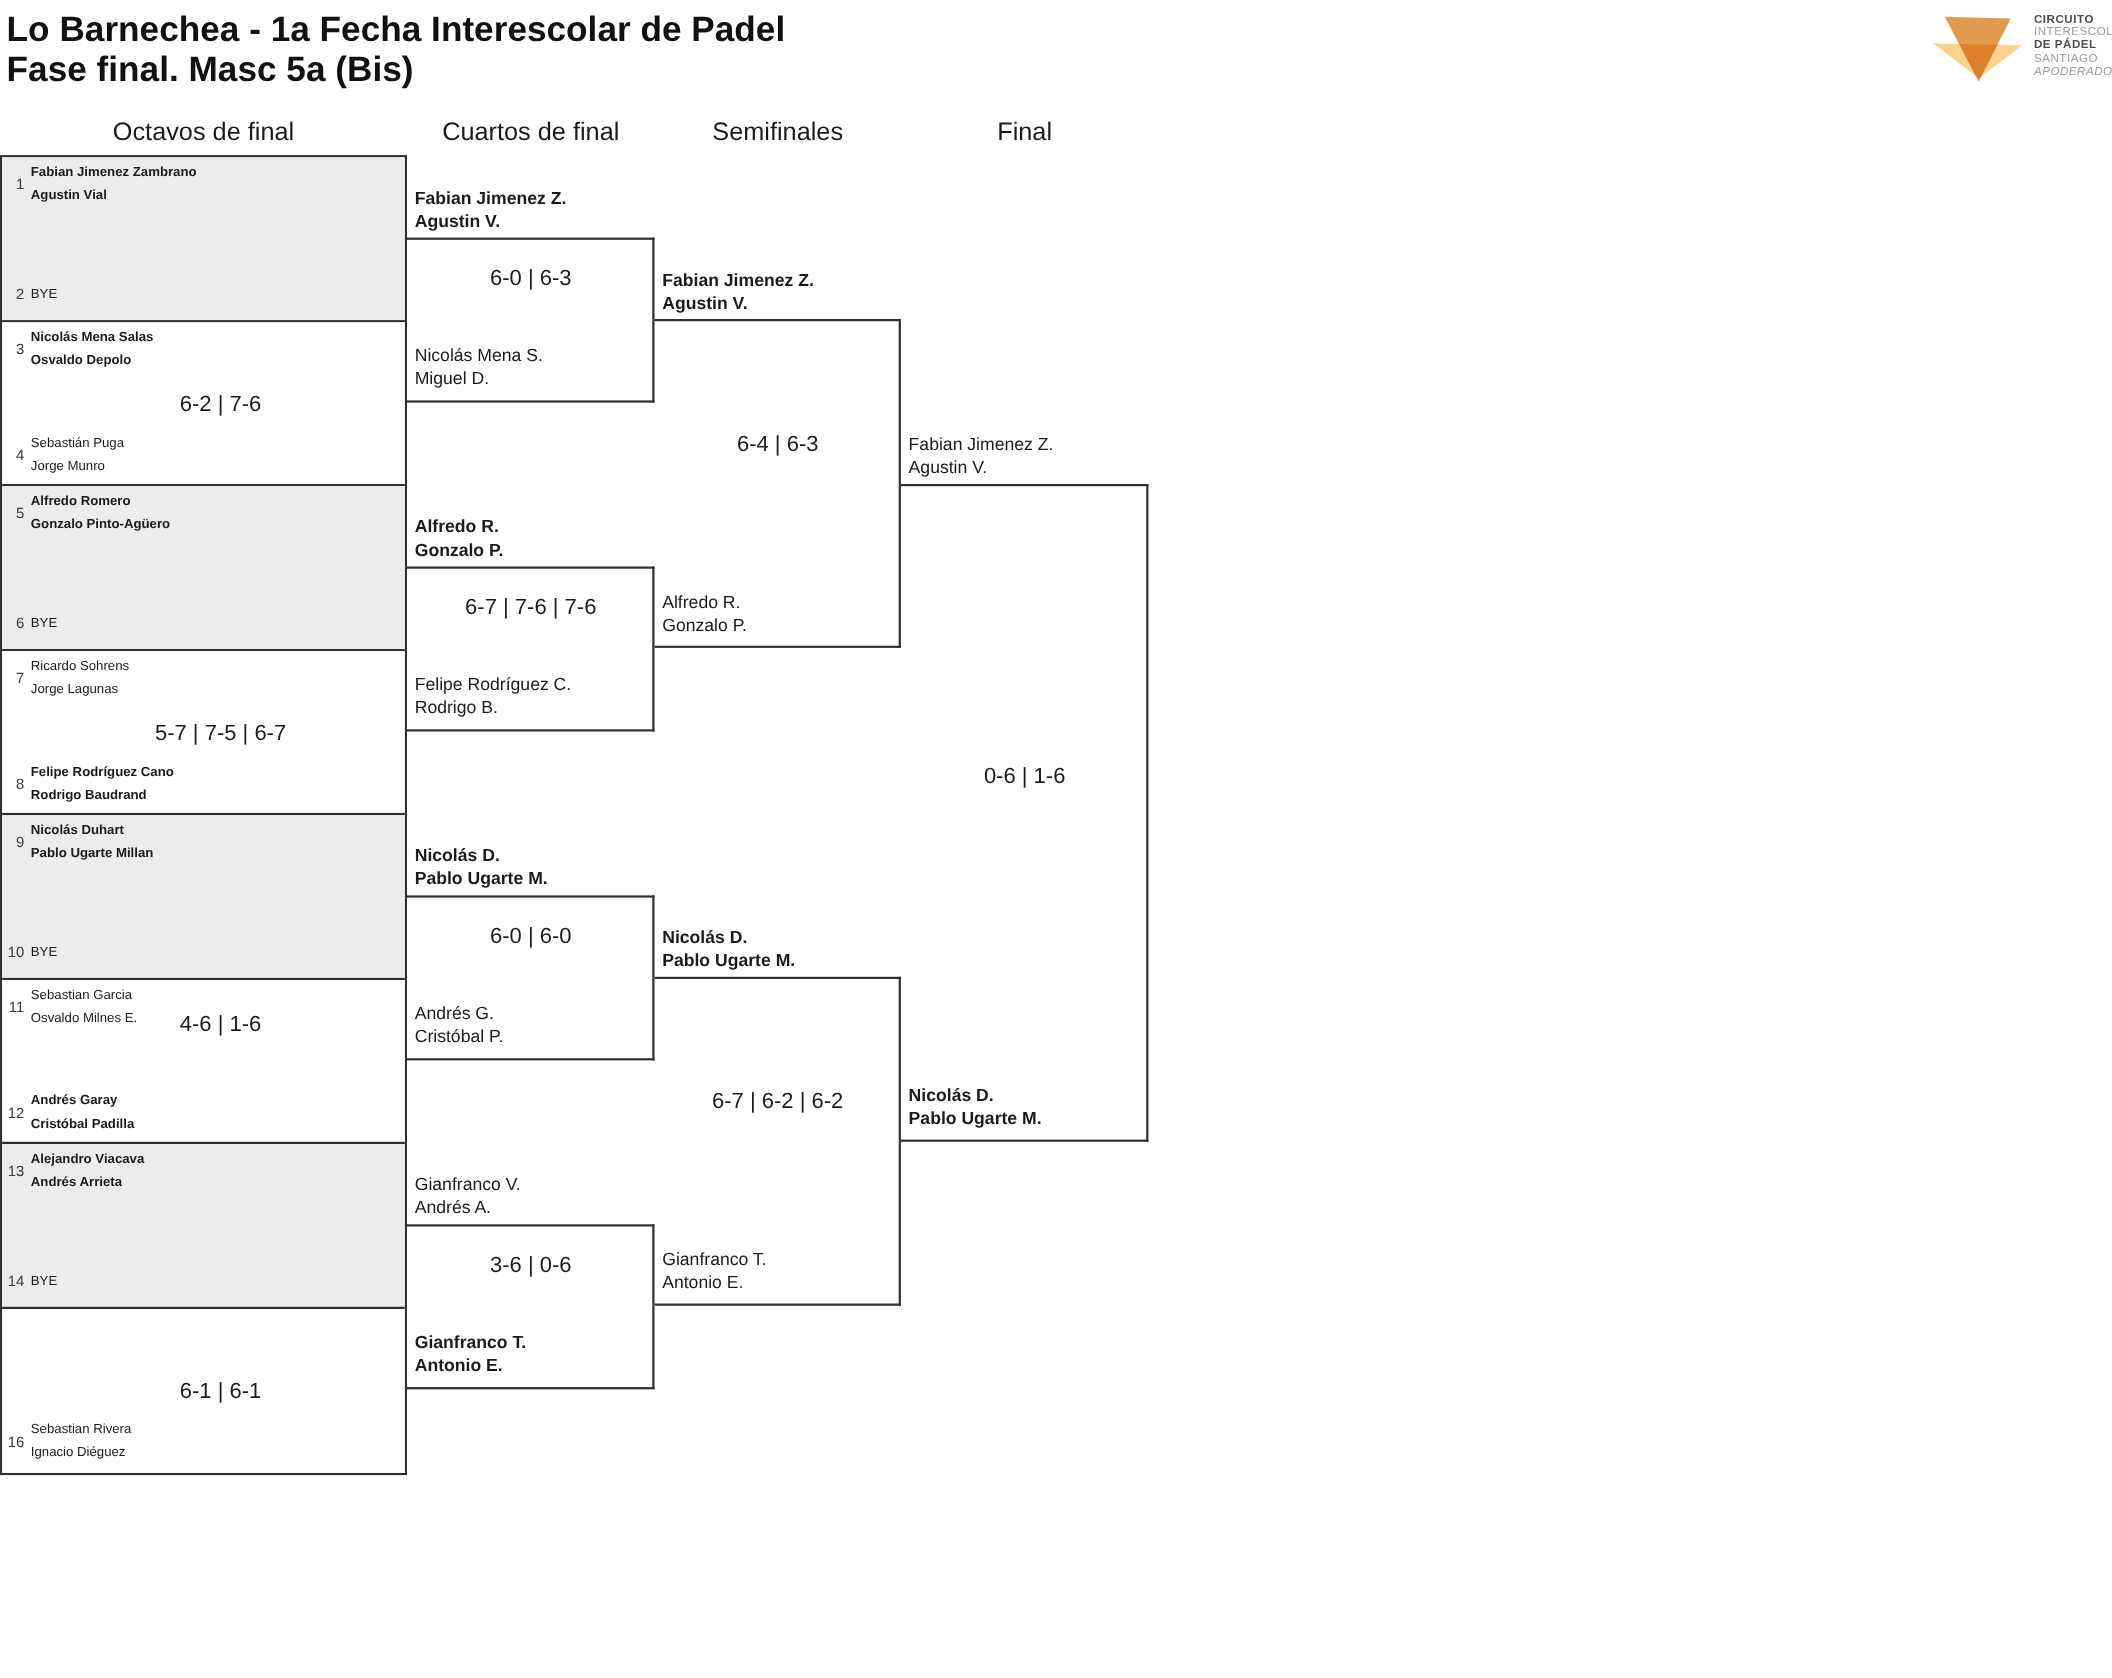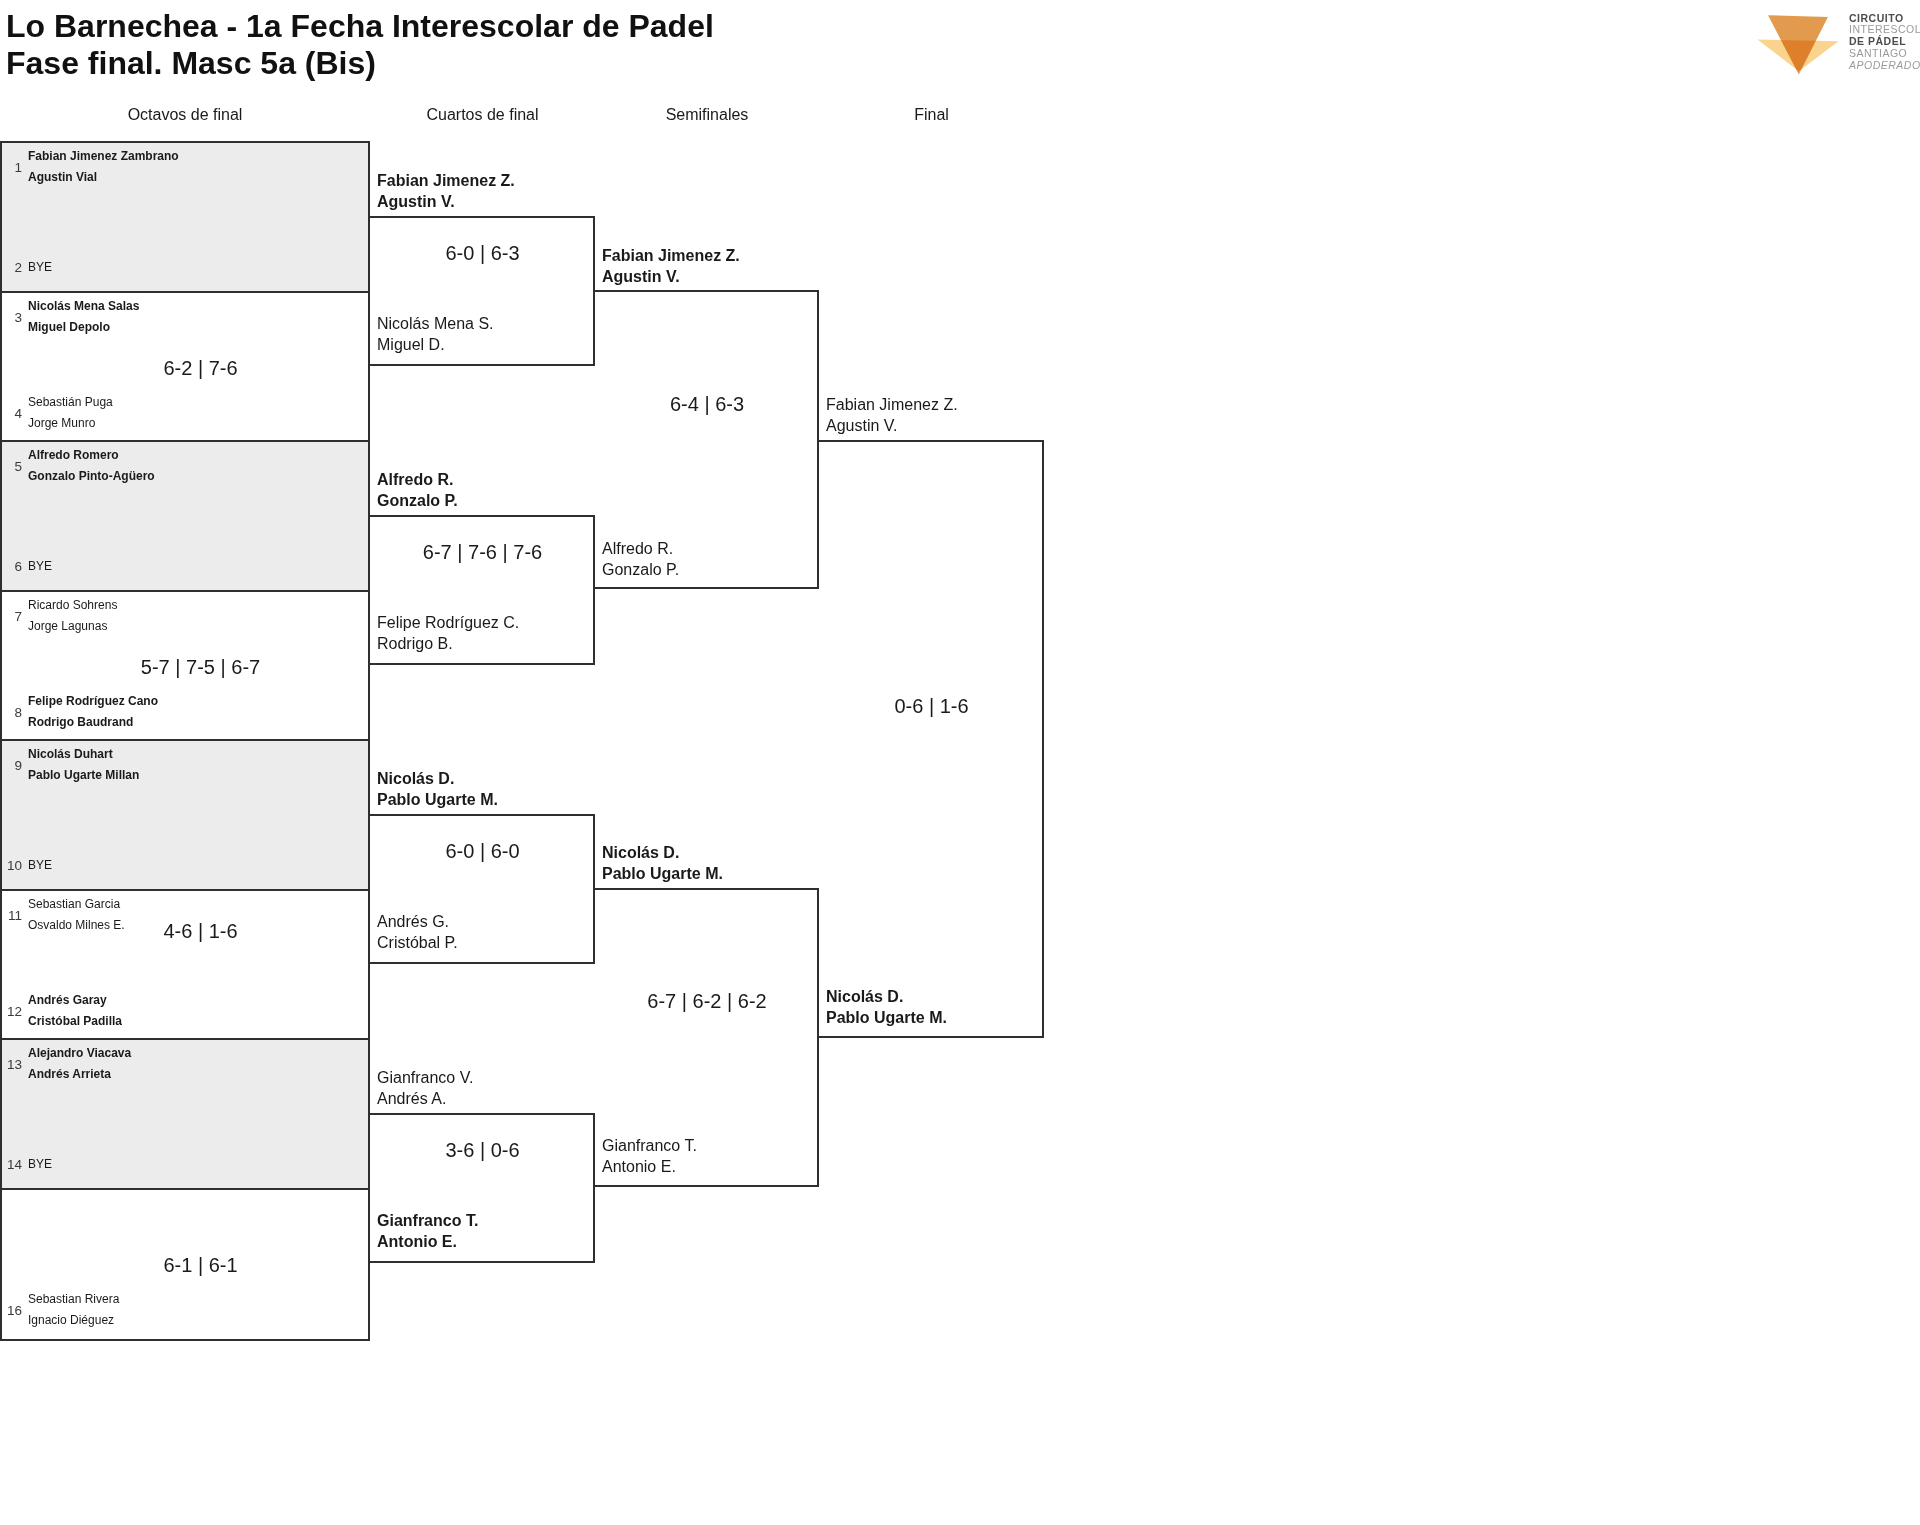--- a/index.html
+++ b/index.html
@@ -7,21 +7,21 @@
   .canvas {
     position:relative; width:1920px; height:1525px; background:#ffffff;
     font-family:"Liberation Sans", sans-serif; color:#1a1a1a; overflow:hidden;
   }
   .title { position:absolute; left:6px; top:8px; font-size:32px; font-weight:700; line-height:37px; color:#111; }
   .logo { position:absolute; left:1756px; top:8px; display:flex; align-items:center; gap:9px; }
   .logo-icon { width:84px; height:68px; }
   .logo-text { font-size:10.5px; line-height:11.8px; letter-spacing:0.5px; color:#9a9a9a; }
   .logo-strong { color:#4d4d4d; font-weight:700; }
   .logo-italic { font-style:italic; }
-  .col-head { position:absolute; top:106px; text-align:center; font-size:16px; color:#1a1a1a; }
+  .col-head { position:absolute; top:106px; text-align:center; font-size:23px; color:#1a1a1a; }
   .r1col { position:absolute; left:0; top:141px; width:370px; height:1200px; border:2px solid #2f2f2f; background:#fff; }
   .r1row { height:149.5px; border-bottom:2px solid #2f2f2f; background:#fff; }
   .r1row:last-child { border-bottom:none; }
   .r1row.bye { background:#ececec; }
   .mbox { position:absolute; border:2px solid #2f2f2f; border-left:none; }
   .qf { left:370px; width:225px; height:149.5px; }
   .sf { left:595px; width:224px; height:299px; }
   .fx { left:819px; width:225px; height:598px; }
   .slot { position:absolute; left:4px; width:362px; display:flex; align-items:center; }
   .seed { width:18px; flex:none; text-align:right; font-size:13.5px; color:#3a3a3a; margin-right:6px; }
@@ -98,21 +98,21 @@
     <span class="seed">2</span>
     <div class="names">
         <div>BYE</div>
       </div>
   </div>
 
   <div class="slot" style="top:296px">
     <span class="seed">3</span>
     <div class="names bold">
         <div>Nicolás Mena Salas</div>
-        <div>Miguel Depolo</div>
+        <div>Osvaldo Depolo</div>
       </div>
   </div>
   <div class="score sc-r1" style="top:357px">6-2 | 7-6</div>
   <div class="slot" style="top:392px">
     <span class="seed">4</span>
     <div class="names">
         <div>Sebastián Puga</div>
         <div>Jorge Munro</div>
       </div>
   </div>

